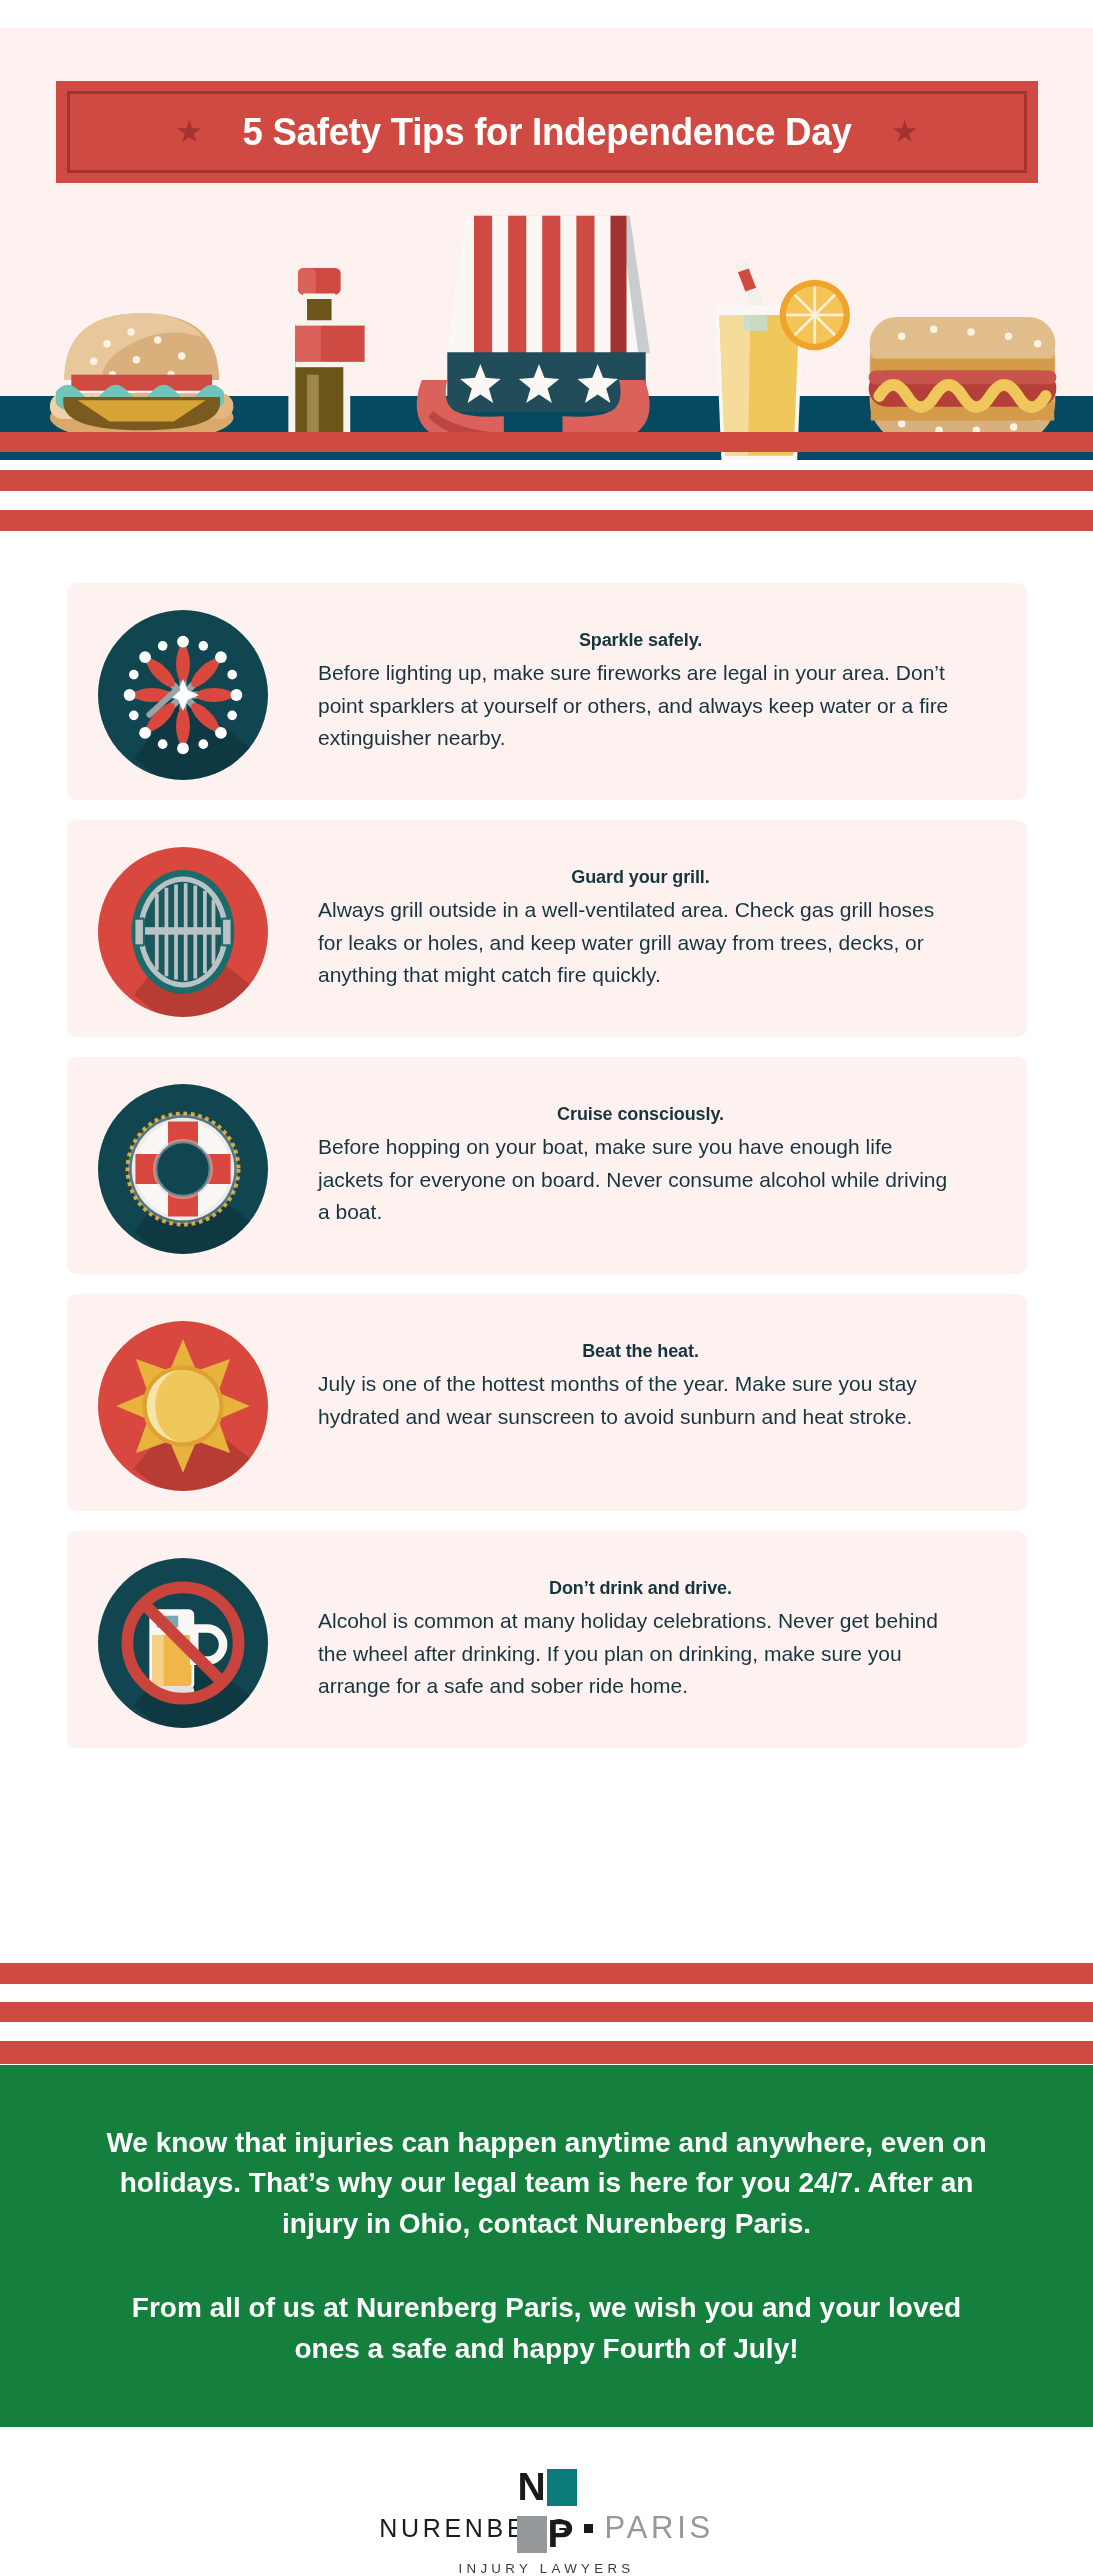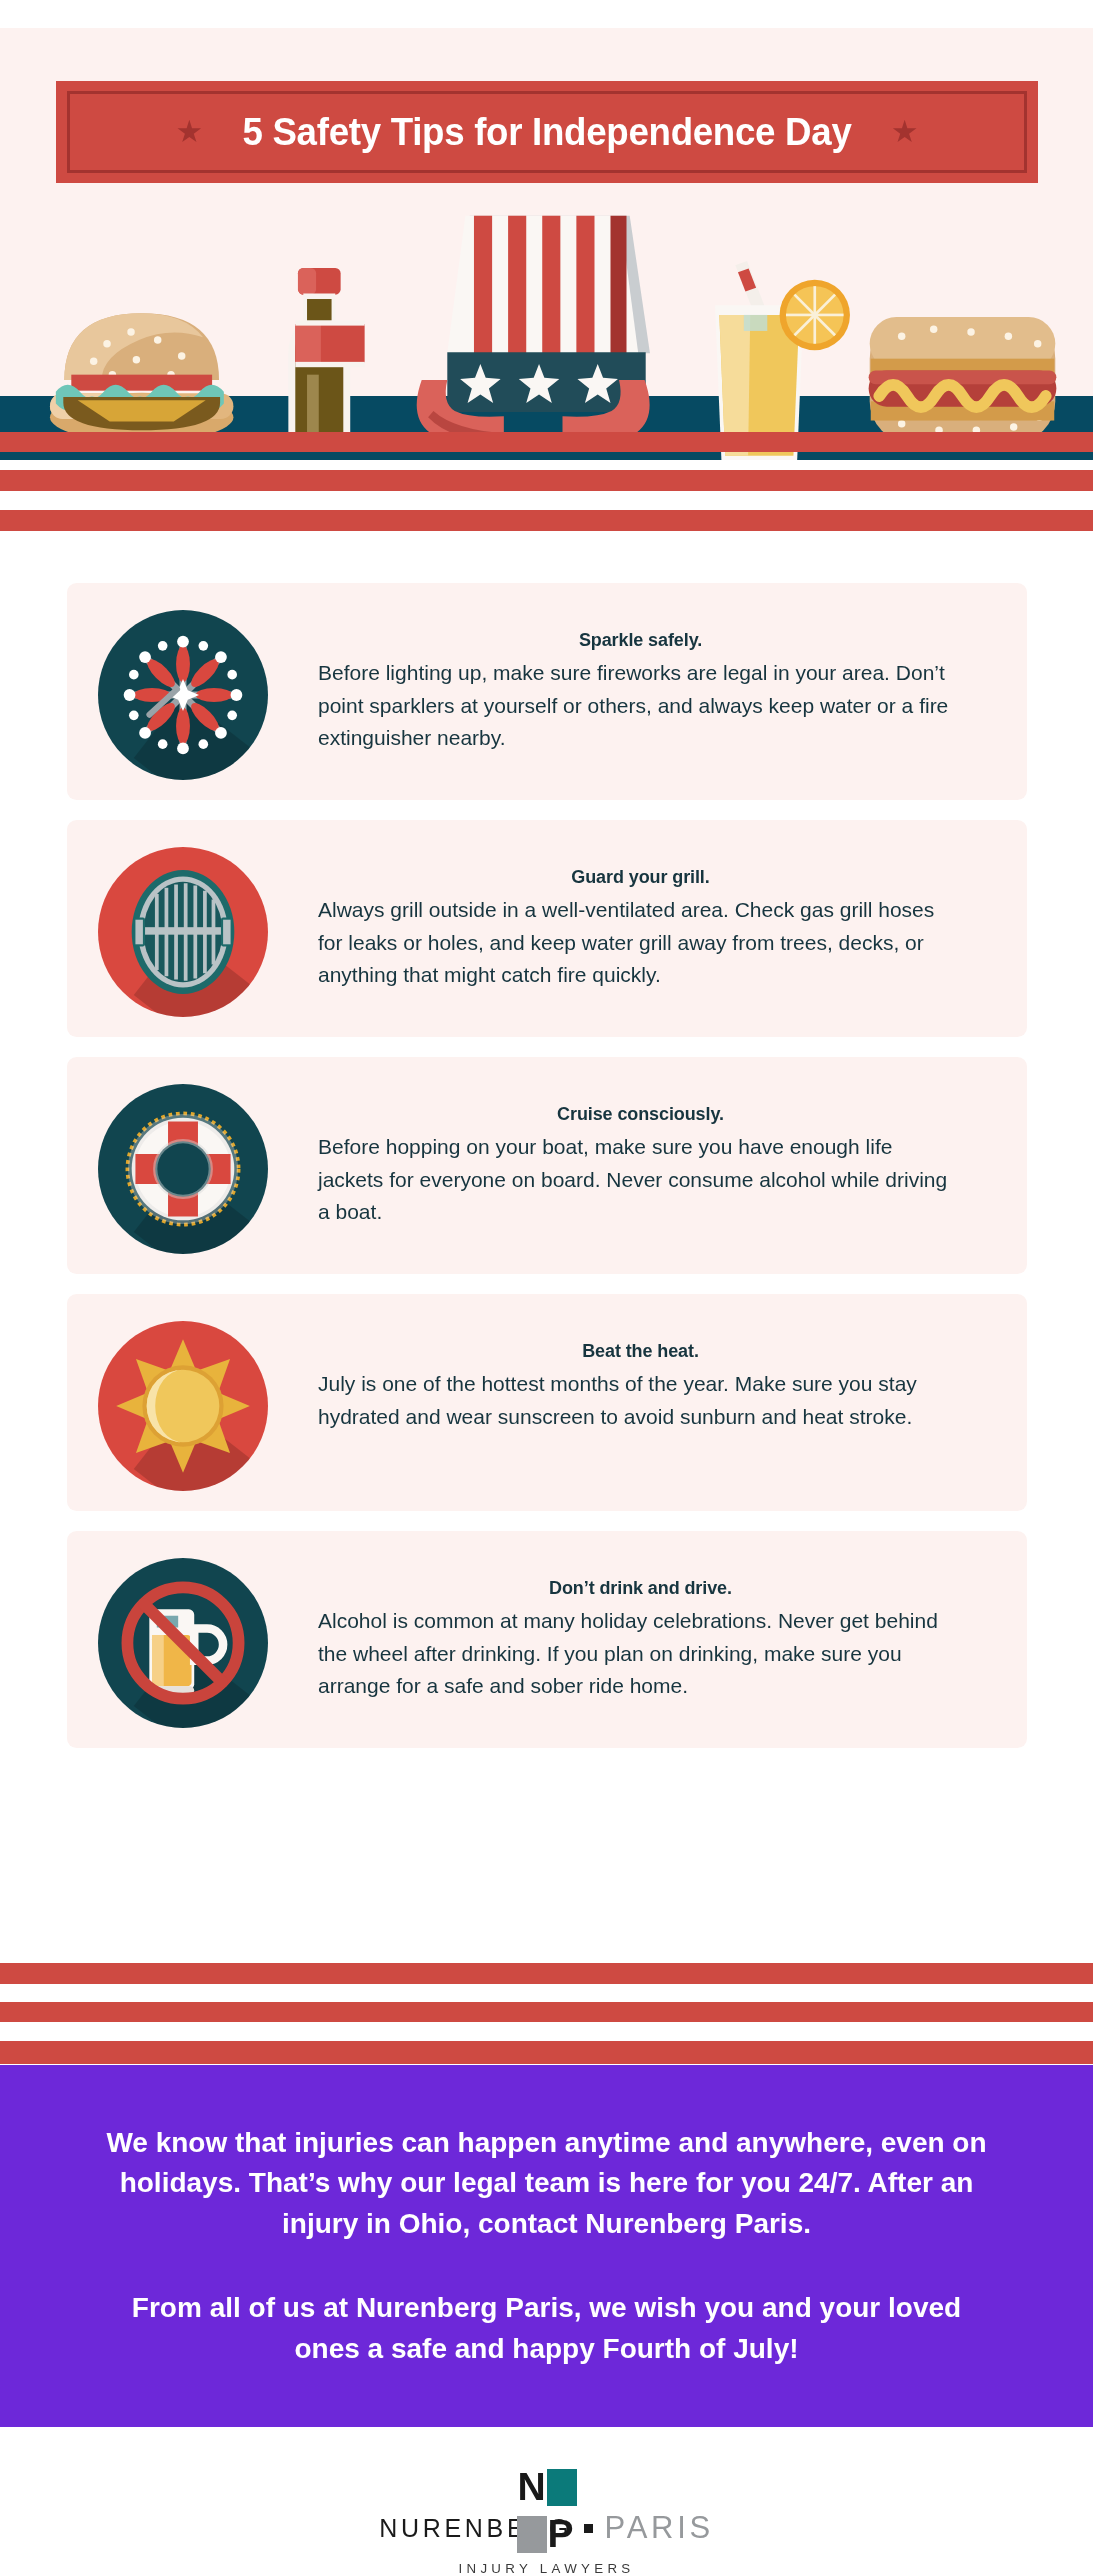--- a/index.html
+++ b/index.html
@@ -72,21 +72,21 @@
   .circ { width:170px; height:170px; border-radius:50%; position:relative; overflow:hidden; }
   .circ.teal { background:#11454F; }
   .circ.red  { background:#D9483F; }
   .shadow {
     position:absolute; left:50%; top:50%; width:181px; height:80px;
     background:rgba(0,0,0,0.16); transform:rotate(38deg); transform-origin:0 0;
   }
 
   
   .closing {
-    position:absolute; left:0; width:1093px; background:#6d28d9;
+    position:absolute; left:0; width:1093px; background:#15803d;
     color:#ffffff; text-align:center;
     display:flex; flex-direction:column; align-items:center; justify-content:center;
     padding:48px 101px;
   }
   .closing p {
     font-size:28px; line-height:1.45; font-weight:700;
     font-family:"Liberation Sans Narrow","Liberation Sans",sans-serif;
   }
   .closing p + p { margin-top:44px; }
 

